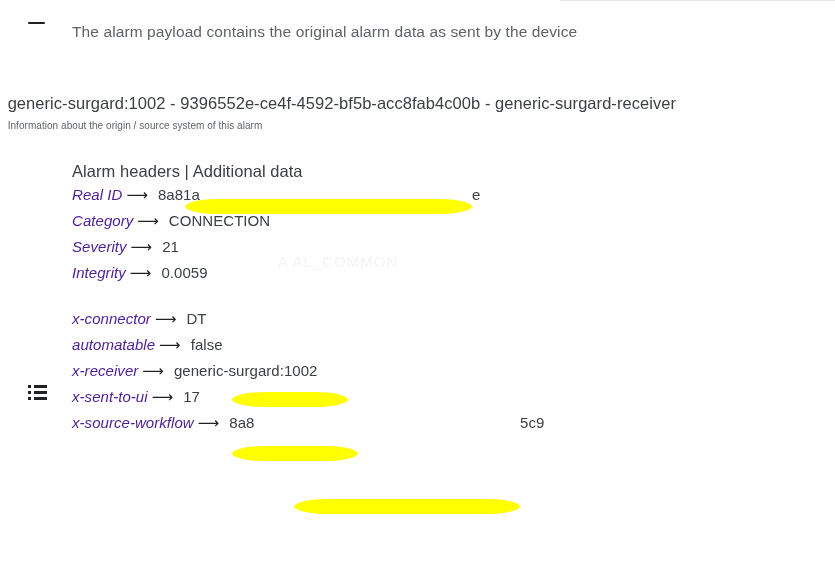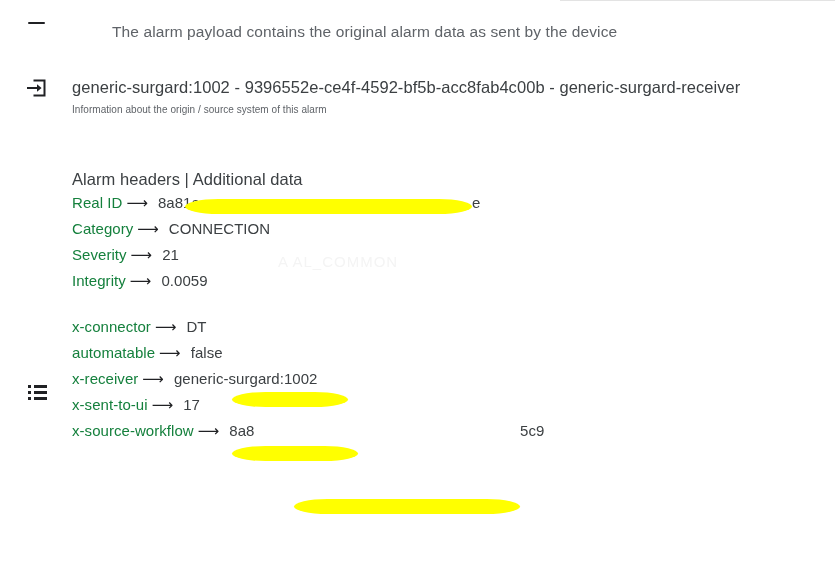--- a/index.html
+++ b/index.html
@@ -82,21 +82,20 @@
     margin-left: 3px;
     flex: 1 1 auto;
   }
 
   
   .payload-note {
     font-size: 15.5px;
     line-height: 20px;
     color: #5f6368;
     letter-spacing: .1px;
-    margin-left: 40px;
   }
 
   .origin-title {
     font-size: 16.5px;
     line-height: 22px;
     color: #3c4043;
     letter-spacing: .05px;
     white-space: nowrap;
   }
   .origin-sub {
@@ -114,21 +113,21 @@
     letter-spacing: .05px;
   }
 
   .kv {
     font-size: 15px;
     line-height: 26px;
     color: #3c4043;
     white-space: nowrap;
     letter-spacing: .05px;
   }
-  .kv .k { color: #15803d; }
+  .kv .k { color: #4c1d95; font-style: italic; }
   .kv .arrow {
     display: inline-block;
     padding: 0 4px;
     color: #202124;
     font-size: 15px;
   }
   .kv .v {
     color: #3c4043;
     padding-left: 6px;
   }
@@ -146,22 +145,22 @@
     position: absolute;
     font-size: 15px;
     line-height: 26px;
     color: #f4f4f4;
     white-space: nowrap;
     letter-spacing: 1px;
   }
 
   
   #entry-payload  { top: 22px;  left: 0; width: 835px; }
-  #entry-origin   { top: 76px;  left: 0; width: 676px; }
-  #entry-headers  { top: 168px; left: 0; width: 702px; }
+  #entry-origin   { top: 92px;  left: 0; width: 676px; justify-content: flex-end; }
+  #entry-headers  { top: 160px; left: 0; width: 702px; }
 </style>
 </head>
 <body>
 
 <div id="page">
 
   <div class="top-hairline"></div>
 
   <div class="entry" id="entry-payload">
     <div class="gutter">

